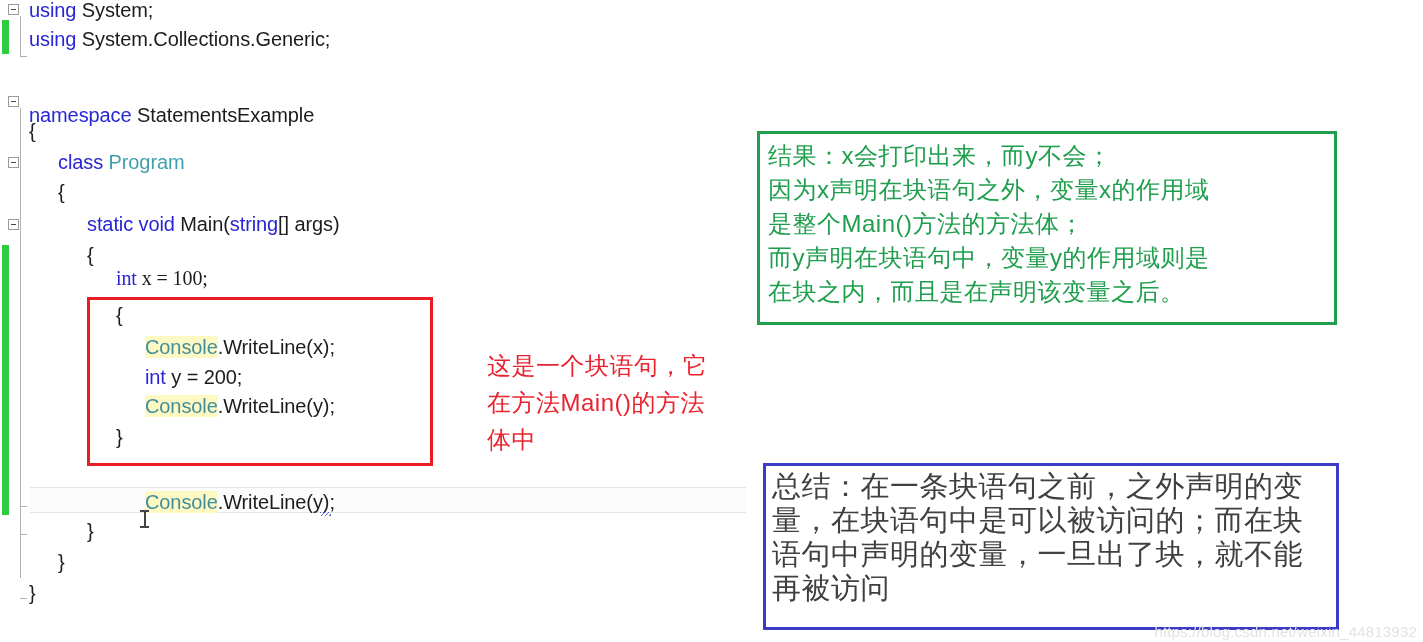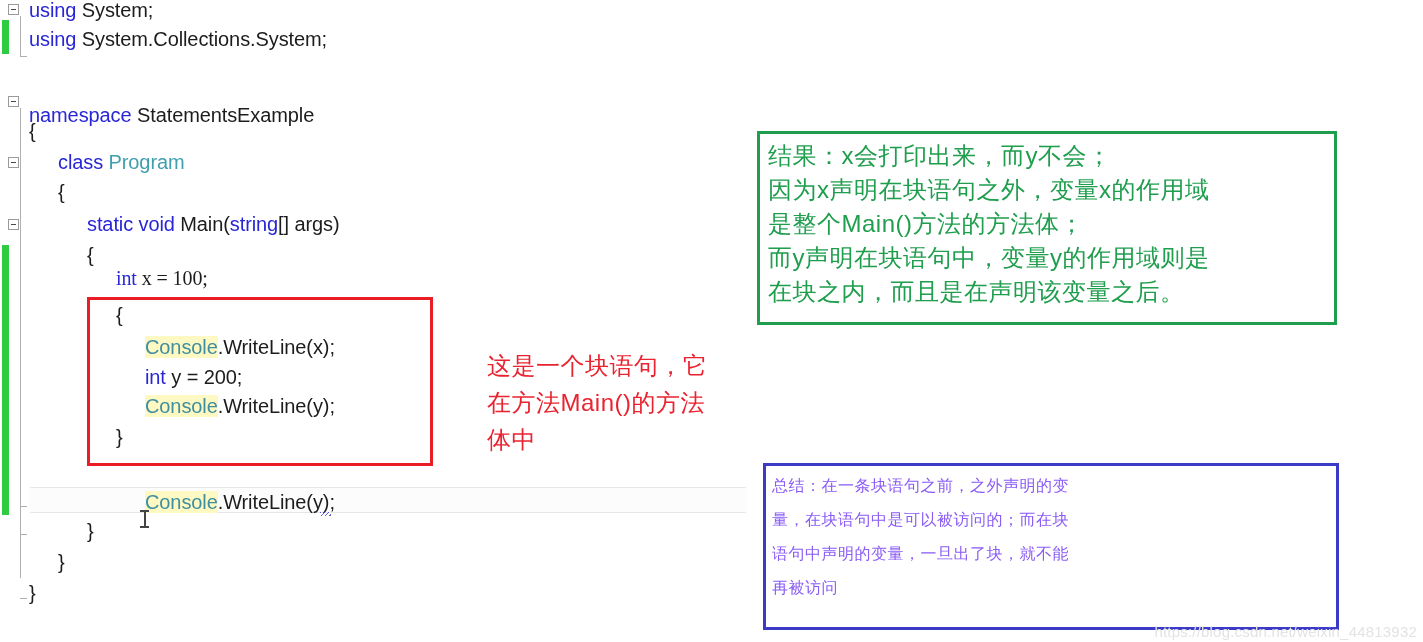--- a/index.html
+++ b/index.html
@@ -137,23 +137,23 @@
     line-height: 34px;
     color: #1f9e4d;
   }
   #blue-box {
     left: 763px; top: 463px;
     width: 576px; height: 167px;
     border: 3px solid #3b3bc8;
   }
   #blue-text {
     left: 772px; top: 469px;
-    font-size: 16px;
+    font-size: 29px;
     line-height: 34px;
-    color: #8b5cf6;
+    color: #404040;
   }
   #red-box {
     left: 87px; top: 297px;
     width: 346px; height: 169px;
     border: 3px solid #ea1d26;
   }
   #red-text {
     left: 487px; top: 347px;
     font-size: 24px;
     line-height: 37px;
@@ -190,21 +190,21 @@
 
   <div class="fold-box" style="left:8px;  top:4px;"></div>
   <div class="fold-box" style="left:8px;  top:96px;"></div>
   <div class="fold-box" style="left:8px;  top:157px;"></div>
   <div class="fold-box" style="left:8px;  top:219px;"></div>
 
   <div class="current-line" style="top:487px;"></div>
 
   <div id="code-surface">
       <div class="code-line" style="left: 29px; top: 0px;"><span class="kw">using</span><span class="plain"> System;</span></div>
-      <div class="code-line" style="left: 29px; top: 29px;"><span class="kw">using</span><span class="plain"> System.Collections.System;</span></div>
+      <div class="code-line" style="left: 29px; top: 29px;"><span class="kw">using</span><span class="plain"> System.Collections.Generic;</span></div>
       <div class="code-line" style="left: 29px; top: 105px;"><span class="kw">namespace</span><span class="plain"> StatementsExample</span></div>
       <div class="code-line" style="left: 29px; top: 121px;"><span class="brace">{</span></div>
       <div class="code-line" style="left: 58px; top: 152px;"><span class="kw">class</span><span class="plain"> </span><span class="type">Program</span></div>
       <div class="code-line" style="left: 58px; top: 182px;"><span class="brace">{</span></div>
       <div class="code-line" style="left: 87px; top: 214px;"><span class="kw">static void</span><span class="plain"> Main(</span><span class="kw">string</span><span class="plain">[] args)</span></div>
       <div class="code-line" style="left: 87px; top: 245px;"><span class="brace">{</span></div>
       <div class="code-line" style="left: 116px; top: 268px; font-family: Liberation Serif, serif;"><span class="kw">int</span><span class="plain"> x = 100;</span></div>
       <div class="code-line" style="left: 116px; top: 305px;"><span class="brace">{</span></div>
       <div class="code-line" style="left: 145px; top: 337px;"><span class="cls">Console</span><span class="plain">.WriteLine(x);</span></div>
       <div class="code-line" style="left: 145px; top: 367px;"><span class="kw">int</span><span class="plain"> y = 200;</span></div>

